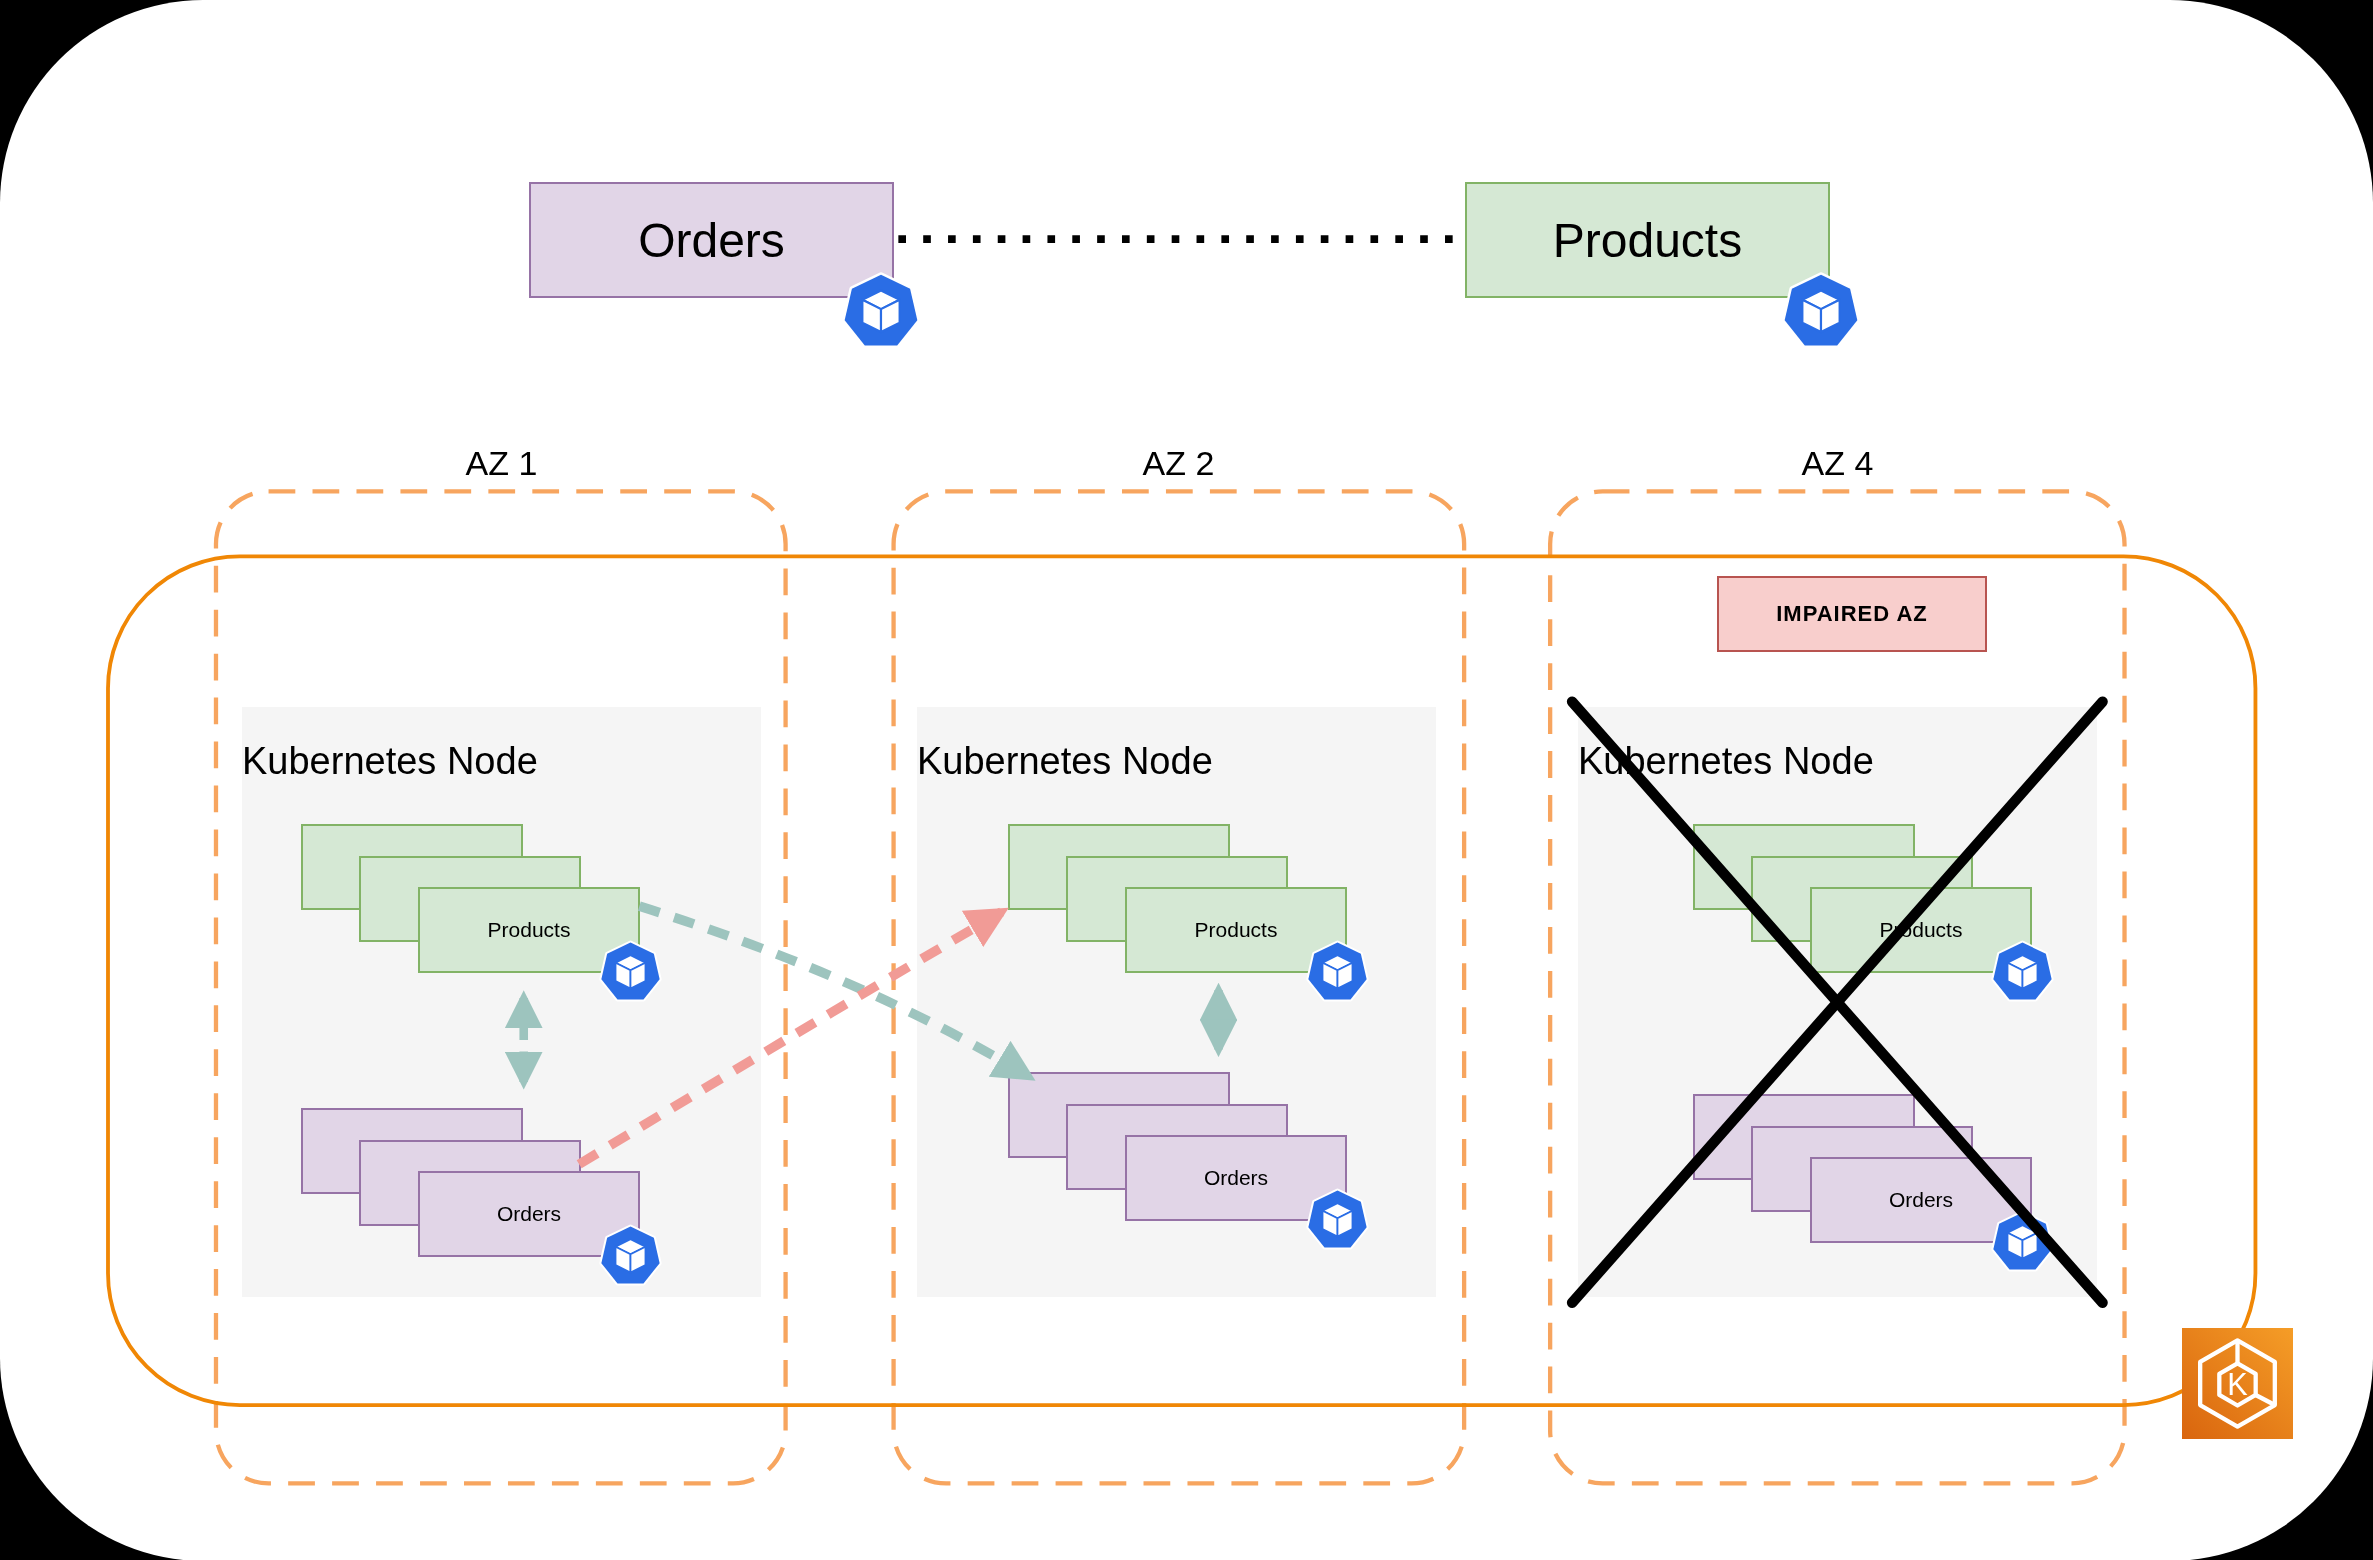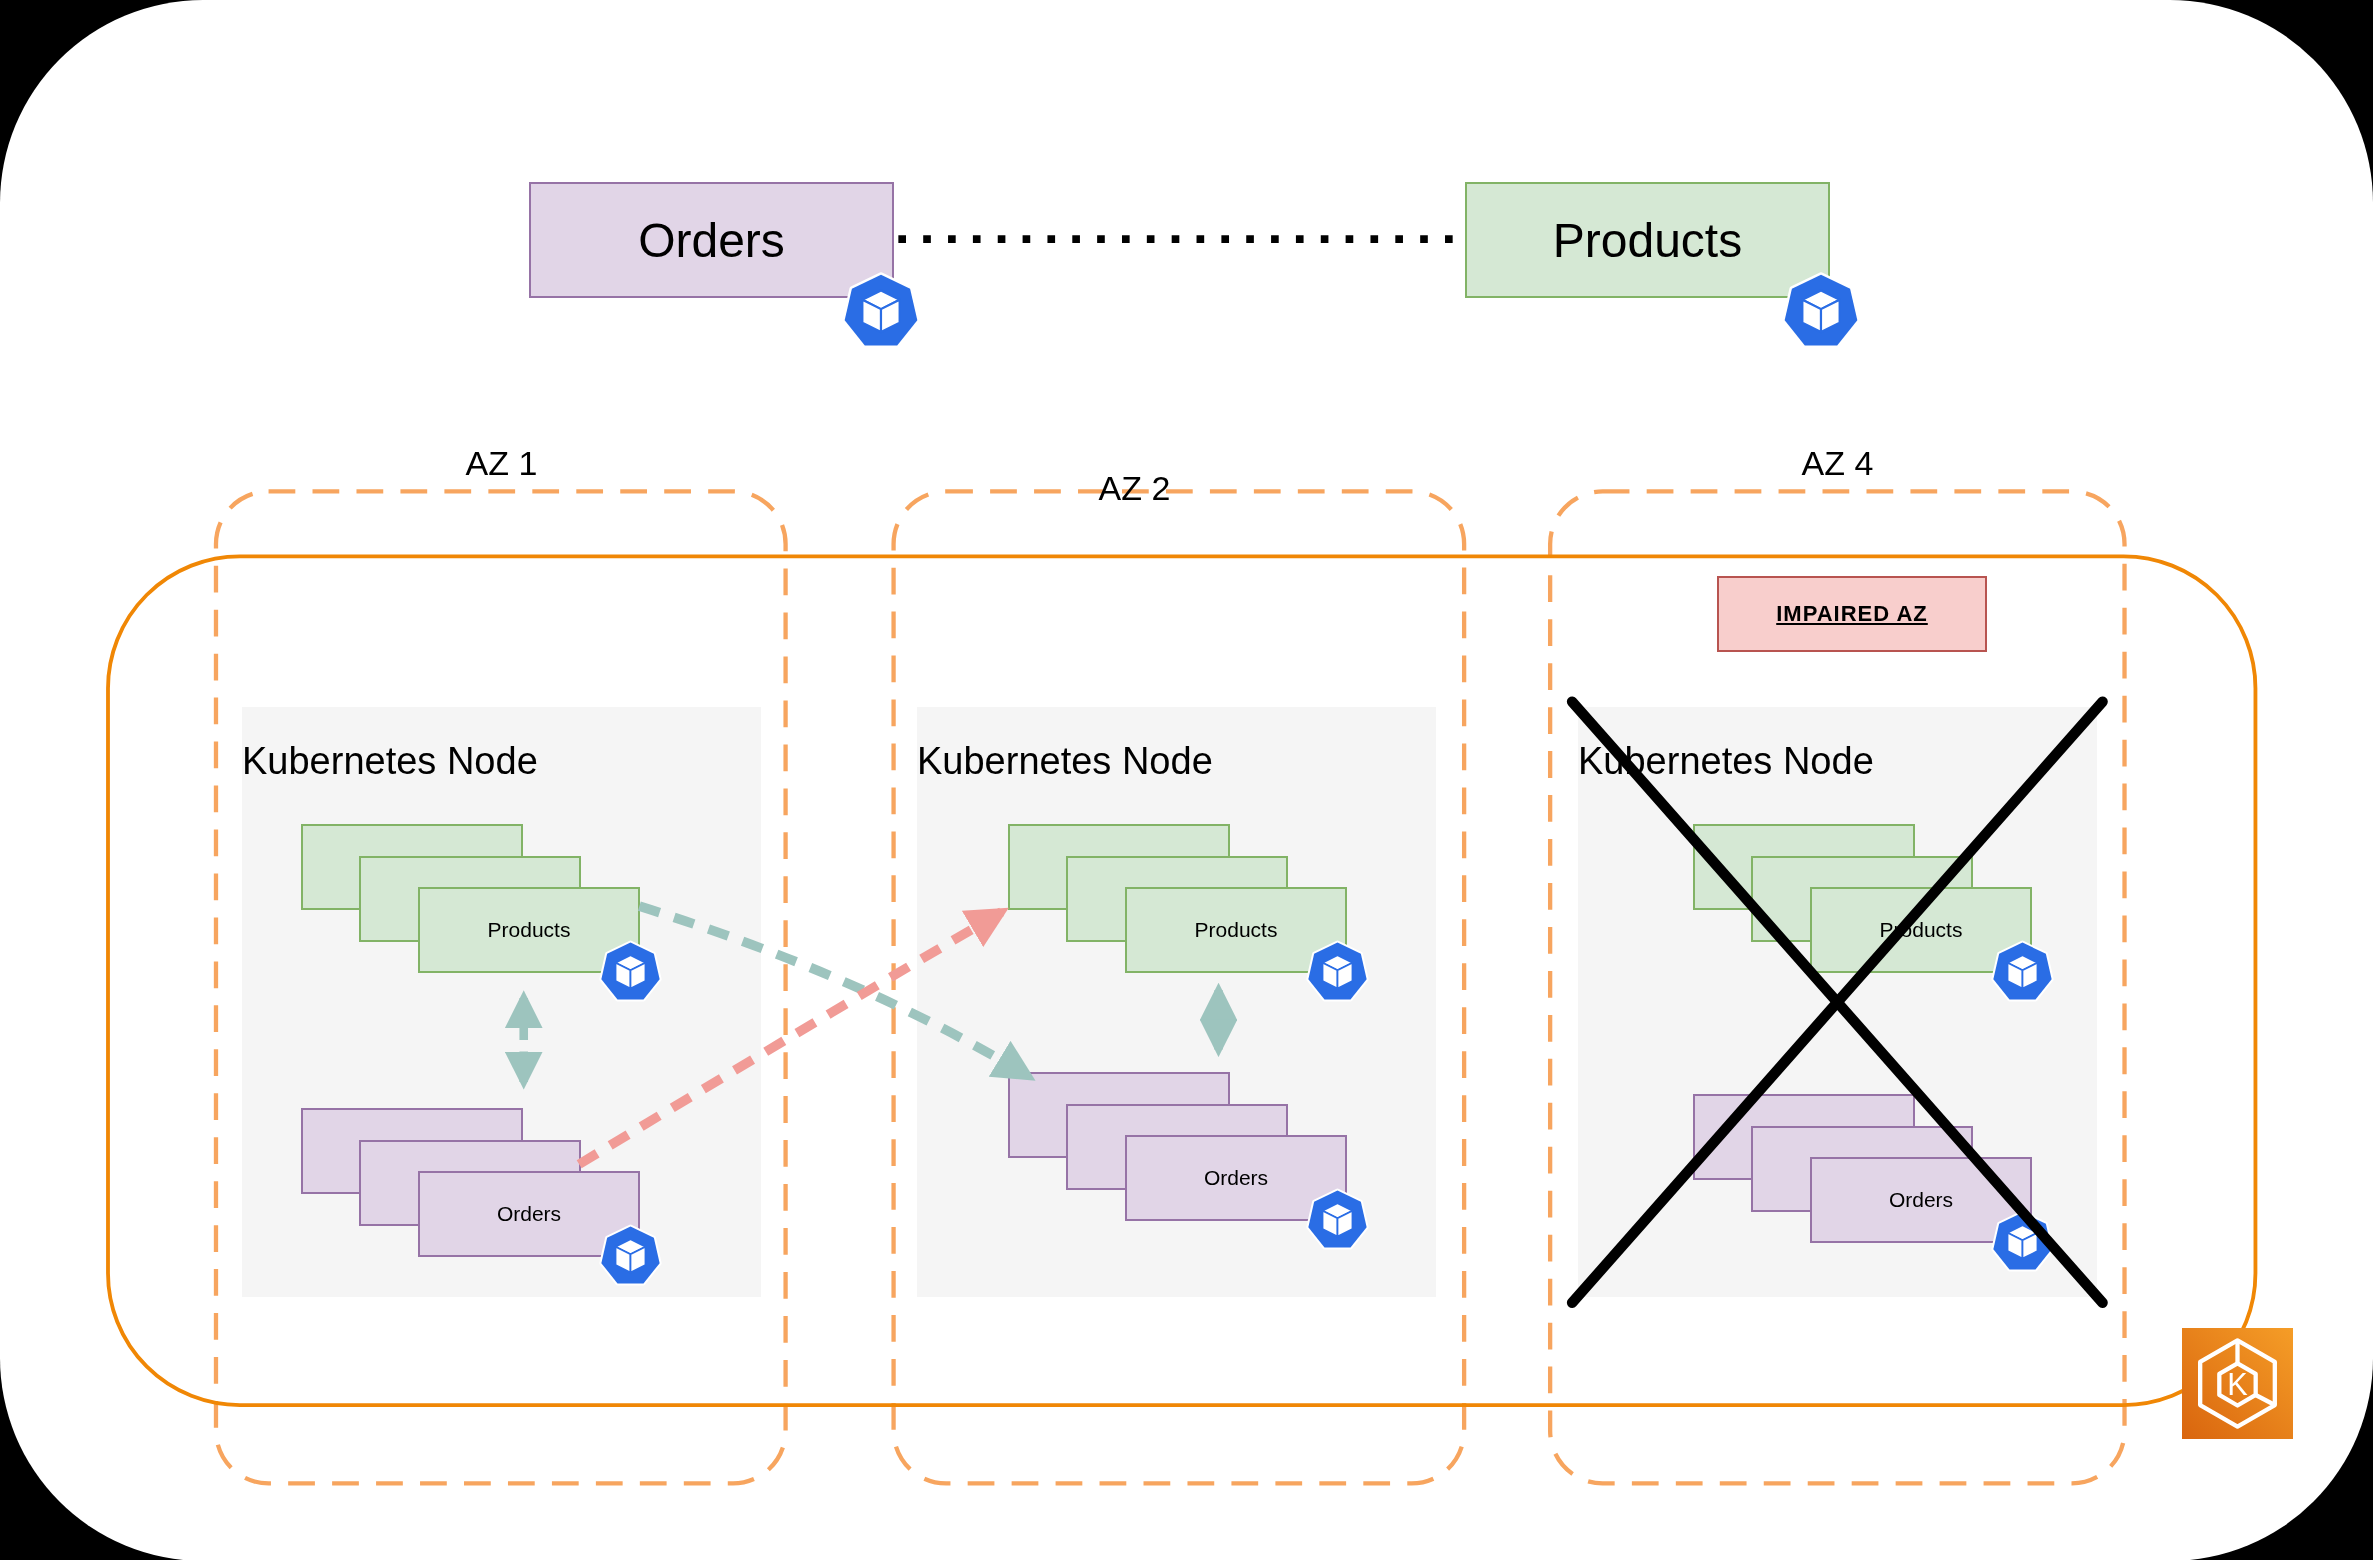--- a/index.html
+++ b/index.html
@@ -11,24 +11,24 @@
   .layer{position:absolute;left:0;top:0;width:2373px;height:1561px;pointer-events:none;}
   
   .hdr-box{position:absolute;top:182px;width:365px;height:116px;box-sizing:border-box;
     border:2.9px solid;display:flex;align-items:center;justify-content:center;font-size:48px;}
   .hdr-orders{left:529px;background:var(--orders-fill);border-color:var(--orders-stroke);}
   .hdr-products{left:1465px;background:var(--products-fill);border-color:var(--products-stroke);}
   .affinity-label{position:absolute;left:969px;top:164px;width:421px;text-align:center;
     font-size:32.5px;font-style:italic;}
   
   .az-label{position:absolute;top:444px;width:287px;height:42px;text-align:center;font-size:34px;}
-  .az-label.l1{left:358px;} .az-label.l2{left:991px;margin-top:25px;} .az-label.l3{left:1694px;}
+  .az-label.l1{left:358px;} .az-label.l2{left:1035px;} .az-label.l3{left:1694px;}
   .impaired-badge{position:absolute;left:1717px;top:576px;width:270px;height:76px;box-sizing:border-box;
     background:var(--impaired-fill);border:2.9px solid var(--impaired-stroke);
-    display:flex;align-items:center;justify-content:center;font-weight:bold;font-size:22px;letter-spacing:1px;text-decoration:underline;}
+    display:flex;align-items:center;justify-content:center;font-weight:bold;font-size:22px;letter-spacing:1px;}
   
   .node{position:absolute;top:707px;width:519px;height:590px;background:var(--node-fill);}
   .node1{left:242px;} .node2{left:917px;} .node3{left:1578px;}
   .node-title{position:absolute;top:32.5px;left:0;right:0;text-align:left;font-size:38px;}
   .stack{position:absolute;width:338px;height:153px;}
   .node1 .stack{left:59px;} .node2 .stack{left:91px;} .node3 .stack{left:115px;}
   .products-stack{top:117px;}
   .node1 .orders-stack{top:401px;} .node2 .orders-stack{top:365px;} .node3 .orders-stack{top:387px;}
   .sbox{position:absolute;width:222px;height:86px;box-sizing:border-box;border:2.9px solid;
     display:flex;align-items:center;justify-content:center;font-size:21px;}

